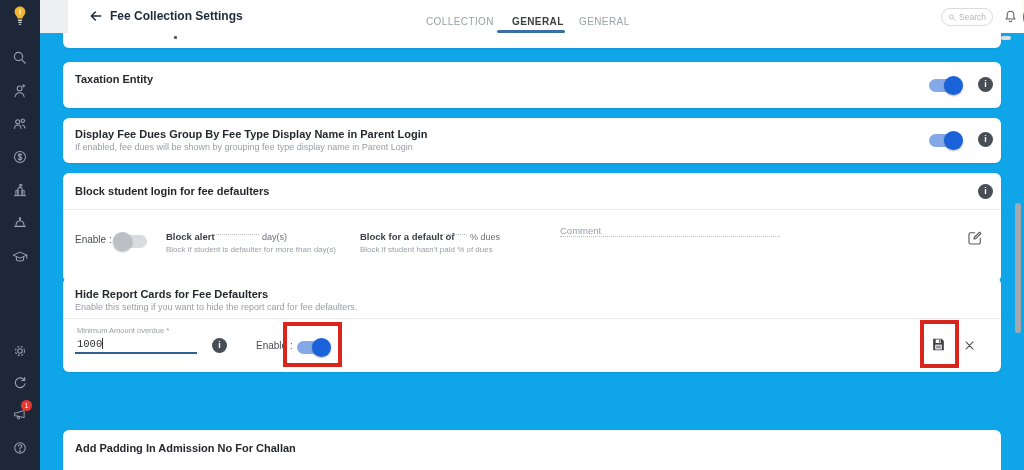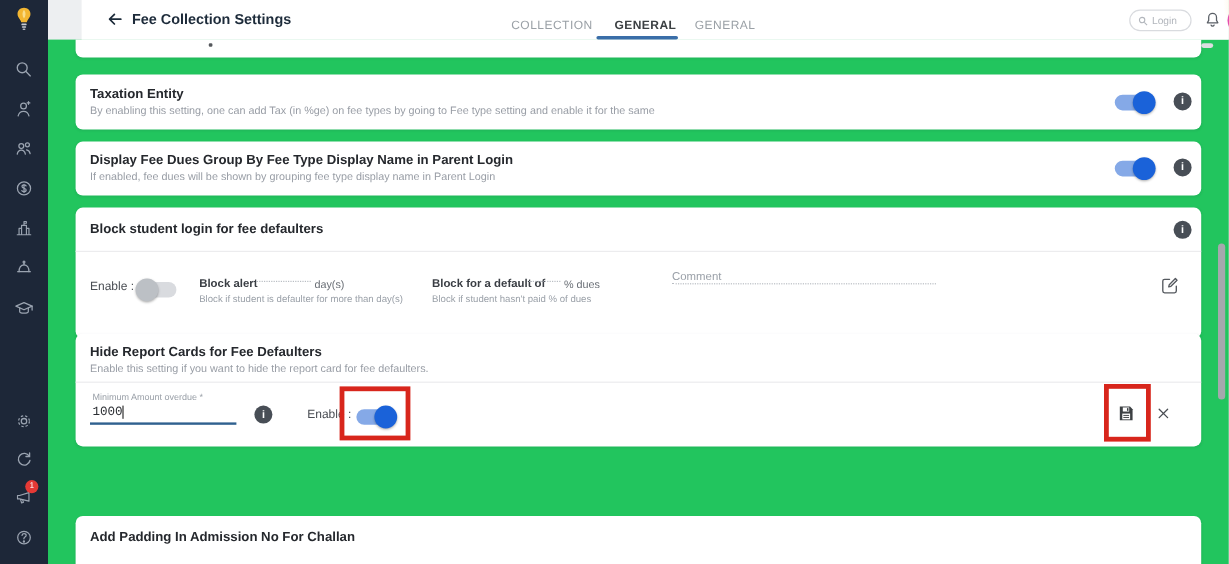--- a/index.html
+++ b/index.html
@@ -25,21 +25,21 @@
   .tab.active { color:#3c4043; font-weight:bold; }
   .tab-underline { position:absolute; left:429px; top:30px; width:68px; height:3px; background:#3a6ea8; border-radius:2px; z-index:2;}
   .search-pill { position:absolute; left:873px; top:8px; width:52px; height:18px; border:1px solid #d9dbdf; border-radius:10px;
       display:flex; align-items:center; gap:3px; padding:0 6px; cursor:text; background:#fff; z-index:2;}
   .search-pill span { font-size:8.5px; color:#b2b6bc; }
   .bell { position:absolute; left:934px; top:8px; width:17px; height:17px; cursor:pointer; z-index:2;}
   .avatar { position:absolute; left:955px; top:5px; width:24px; height:24px; border-radius:50%;
       background:#e0219f; color:#fff; font-size:10px; font-weight:bold; text-align:center; line-height:24px; cursor:pointer; z-index:2;}
 
   
-  .content { position:absolute; left:40px; top:33px; width:984px; height:437px; background:#22c55e; }
+  .content { position:absolute; left:40px; top:33px; width:984px; height:437px; background:#0ea5e9; }
   .card { position:absolute; left:23px; width:938px; background:#fff; border-radius:6px; box-shadow:0 1px 2px rgba(20,30,50,.08); }
   .card-title { position:absolute; left:12px; font-size:11px; font-weight:bold; color:#25282d; white-space:nowrap; }
   .card-desc  { position:absolute; left:12px; font-size:9px; color:#989da5; white-space:nowrap; }
   .divider { position:absolute; left:0; width:100%; height:1px; background:#ececee; }
 
   
   .switch { position:absolute; width:32px; height:13px; border-radius:7px; cursor:pointer; }
   .switch .knob { position:absolute; top:-3px; width:19px; height:19px; border-radius:50%; box-shadow:0 1px 2px rgba(0,0,0,.3); }
   .switch.on  { background:#85a9e7; }
   .switch.on .knob { right:-2px; background:#1a62d9; }
@@ -171,41 +171,40 @@
     <span class="tab" style="left:358px">COLLECTION</span>
     <span class="tab active" style="left:444px">GENERAL</span>
     <span class="tab" style="left:511px">GENERAL</span>
     <div class="tab-underline"></div>
 
     <div class="search-pill">
       <svg width="9" height="9" viewBox="0 0 24 24" fill="none" stroke="#b2b6bc" stroke-width="2.4">
           <circle cx="10" cy="10" r="6"></circle>
           <path d="M15 15l6 6"></path>
         </svg>
-      <span>Login</span>
+      <span>Search</span>
     </div>
     <div class="bell">
       <svg viewBox="0 0 24 24" fill="none" stroke="#5a5f66" stroke-width="1.5" stroke-linecap="round" stroke-linejoin="round">
           <path d="M12 4.5a4.6 4.6 0 0 1 4.6 4.6v3.6l1.6 2.8H5.8l1.6-2.8V9.1A4.6 4.6 0 0 1 12 4.5z"></path>
           <path d="M10.2 18.2a1.9 1.9 0 0 0 3.6 0"></path>
         </svg>
     </div>
     <div class="avatar">K</div>
   </div>
 
   <div class="content">
 
     <div class="card" style="top:0; height:15px; border-radius:0 0 6px 6px;">
       <div class="stub-mark-left"></div>
       <div class="stub-mark-right"></div>
     </div>
 
     <div class="card" style="top:29px; height:46px;">
       <div class="card-title" style="top:11px">Taxation Entity</div>
-      <div class="card-desc" style="top:25px">By enabling this setting, one can add Tax (in %ge) on fee types by going to Fee type setting and enable it for the same</div>
       <div class="switch on" style="left:866px; top:17px;">
           <div class="knob"></div>
         </div>
       <div class="info-dot" style="left:915px; top:15px;">i</div>
     </div>
 
     <div class="card" style="top:85px; height:45px;">
       <div class="card-title" style="top:10px">Display Fee Dues Group By Fee Type Display Name in Parent Login</div>
       <div class="card-desc" style="top:24px">If enabled, fee dues will be shown by grouping fee type display name in Parent Login</div>
       <div class="switch on" style="left:866px; top:16px;">

